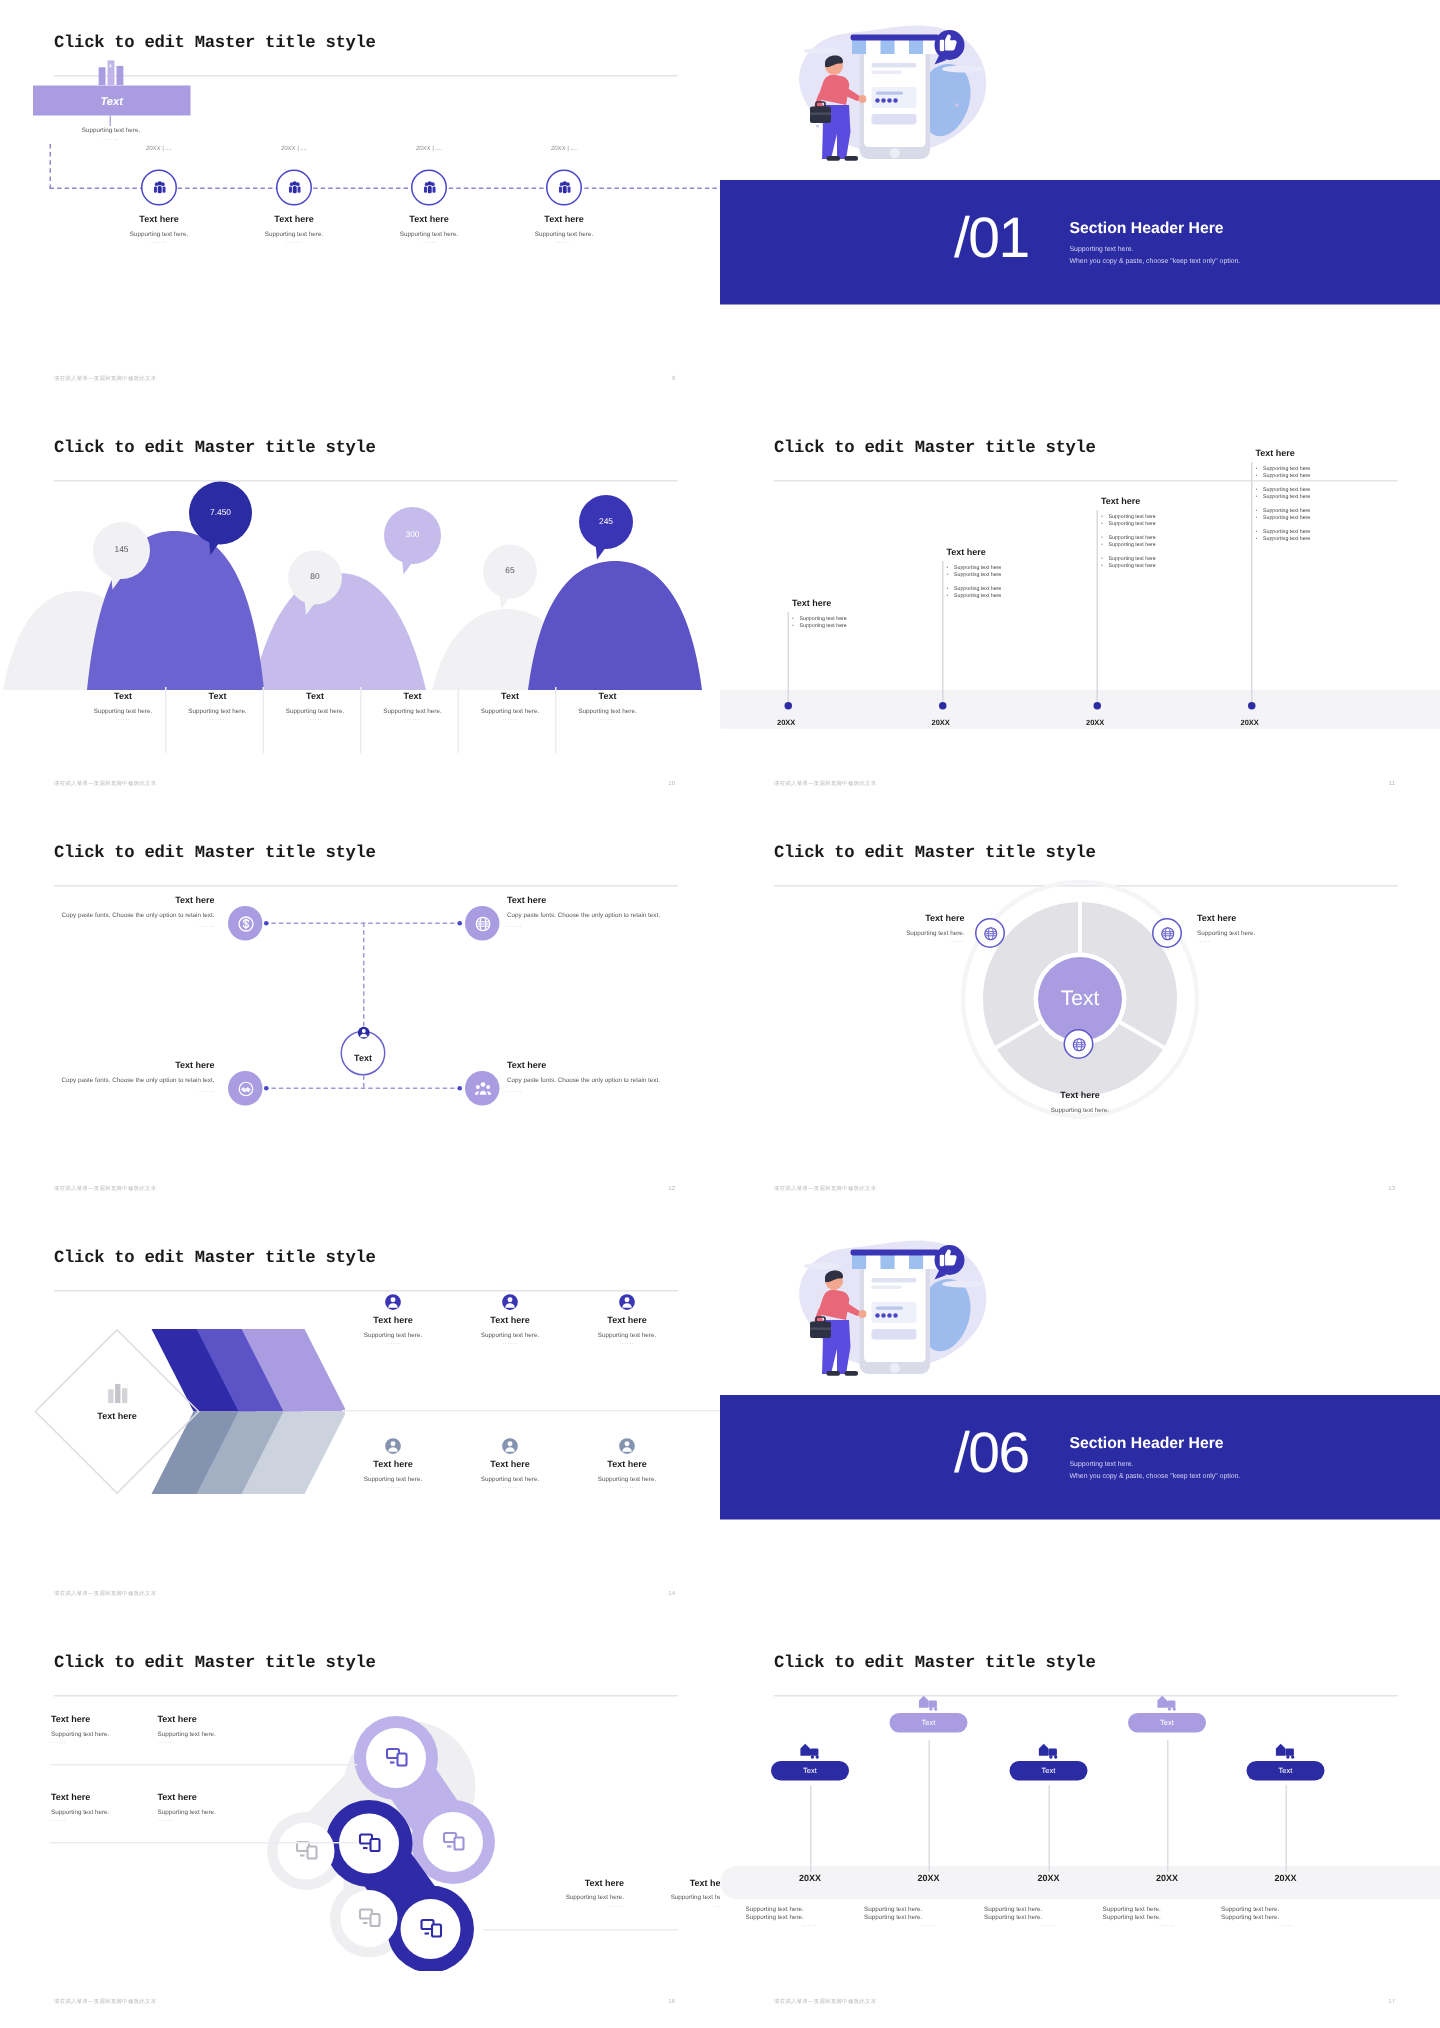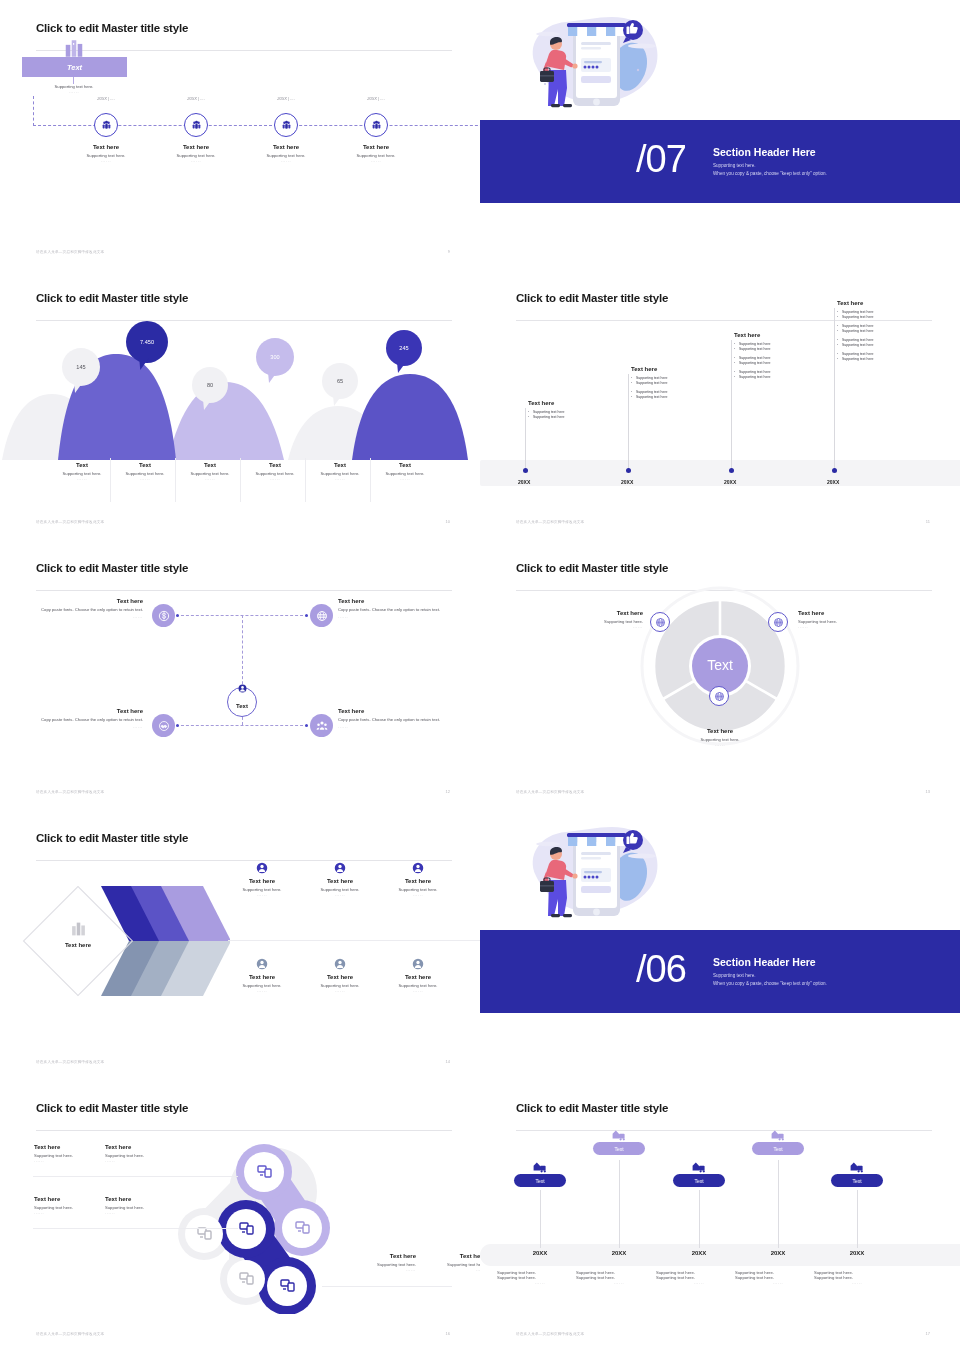--- a/index.html
+++ b/index.html
@@ -3,21 +3,21 @@
 <meta charset="utf-8">
 <style>
   * { box-sizing: border-box; margin:0; padding:0; }
   body {
     width:960px; height:1352px; background:#ffffff;
     font-family:"Liberation Sans", sans-serif;
     color:#222; overflow:hidden;
   }
   .grid { display:grid; grid-template-columns:480px 480px; grid-template-rows:270px 270px 270px 270px 272px; width:960px; height:1352px; }
   .slide { position:relative; width:480px; height:270px; background:#fff; overflow:hidden; }
-  .inner { position:absolute; left:36px; top:22px; right:28px; bottom:18px; }
+  .inner { position:absolute; left:36px; top:22px; right:28px; bottom:18px;font-family:Liberation Mono, monospace; }
   .title { font-size:11.5px; font-weight:bold; color:#1a1a1a; letter-spacing:-0.2px; }
   .title-rule { position:absolute; left:36px; right:28px; top:50px; height:1px; background:#e4e4e8; }
   .foot { position:absolute; left:36px; bottom:16px; font-size:3.6px; color:#b8b8be; letter-spacing:0.2px; }
   .pageno { position:absolute; right:30px; bottom:16px; font-size:4px; color:#b8b8be; }
   .sub { font-size:4.2px; color:#55555c; }
   .dots { font-size:4px; color:#c9c9d0; letter-spacing:0.6px; }
   .th { font-size:6px; font-weight:bold; color:#1a1a1a; }
 
   
   .s9-bld { position:absolute; left:63px; top:40px; width:22px; height:17px; }
@@ -225,21 +225,21 @@
         <rect x="45" y="96" width="9" height="3.2" rx="1.4" fill="#2d3142"></rect>
         <rect x="22" y="63" width="14" height="11" rx="1.4" fill="#2d3142"></rect>
         <rect x="26" y="60" width="6" height="3.4" rx="1.2" fill="none" stroke="#2d3142" stroke-width="1.1"></rect>
         <rect x="22" y="67" width="14" height="1.6" fill="#474c60"></rect>
       </g>
       <circle cx="27" cy="76" r="1" fill="#c9c8ea"></circle>
       <circle cx="120" cy="62" r="1.2" fill="#c9c8ea"></circle>
     </svg>
 
     <div class="sec-band" style="top:120px;"></div>
-    <div class="sec-num" style="left:156px; top:140px;">/07</div>
+    <div class="sec-num" style="left:156px; top:140px;">/01</div>
     <div style="position:absolute; left:233px; top:146px; width:230px;">
       <div class="sec-title">Section Header Here</div>
       <div class="sec-sub">Supporting text here.</div>
       <div class="sec-sub" style="margin-top:0">When you copy &amp; paste, choose "keep text only" option.</div>
     </div>
   </div>
 
   <div class="slide">
     <div class="inner">
       <div class="title">Click to edit Master title style</div>

